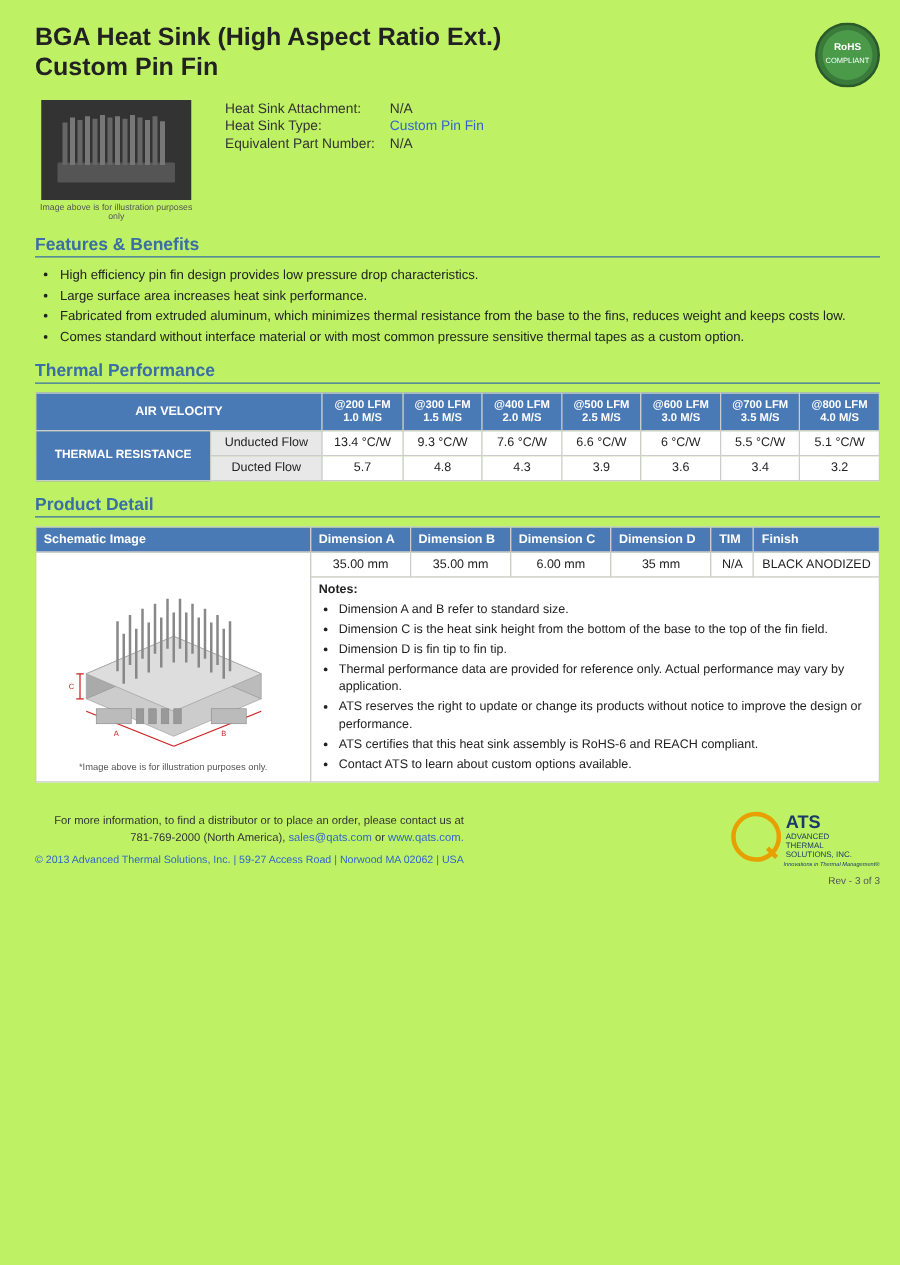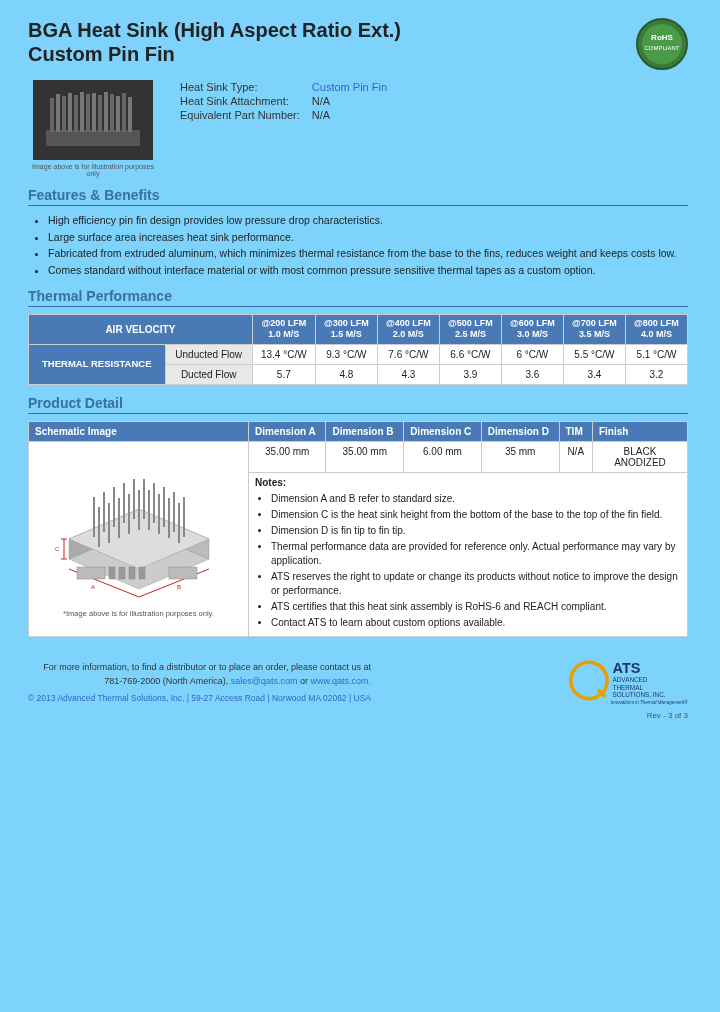--- a/index.html
+++ b/index.html
@@ -7,22 +7,22 @@
       width: 720px;
       min-height: 1012px;
       background: #f5e6f0;
       font-family: Arial, Helvetica, sans-serif;
       font-size: 11px;
       color: #222;
     }
     .page {
       width: 720px;
       min-height: 1012px;
-      background: #7dd3fc;
-      padding: 18px 32px 14px 28px;
+      background: #bef264;
+      padding: 18px 16px 14px 28px;
       position: relative;
     }
     
     .header-row {
       display: flex;
       justify-content: space-between;
       align-items: flex-start;
       margin-bottom: 10px;
     }
     .title-block h1 {
@@ -301,26 +301,26 @@
           <rect x="84" y="9" width="4" height="39" fill="#666"></rect>
           <rect x="90" y="13" width="4" height="35" fill="#777"></rect>
         </svg>
       </div>
       <div class="img-caption">Image above is for illustration purposes only</div>
     </div>
     <div class="part-details-col">
       <table class="part-detail-table">
         <tbody>
             <tr>
+          <td class="label">Heat Sink Attachment:</td>
+          <td class="value">N/A</td>
+        </tr>
+        <tr>
           <td class="label">Heat Sink Type:</td>
           <td class="value link">Custom Pin Fin</td>
-        </tr>
-        <tr>
-          <td class="label">Heat Sink Attachment:</td>
-          <td class="value">N/A</td>
         </tr>
         <tr>
           <td class="label">Equivalent Part Number:</td>
           <td class="value">N/A</td>
         </tr>
       </tbody>
         </table>
     </div>
   </div>
 

